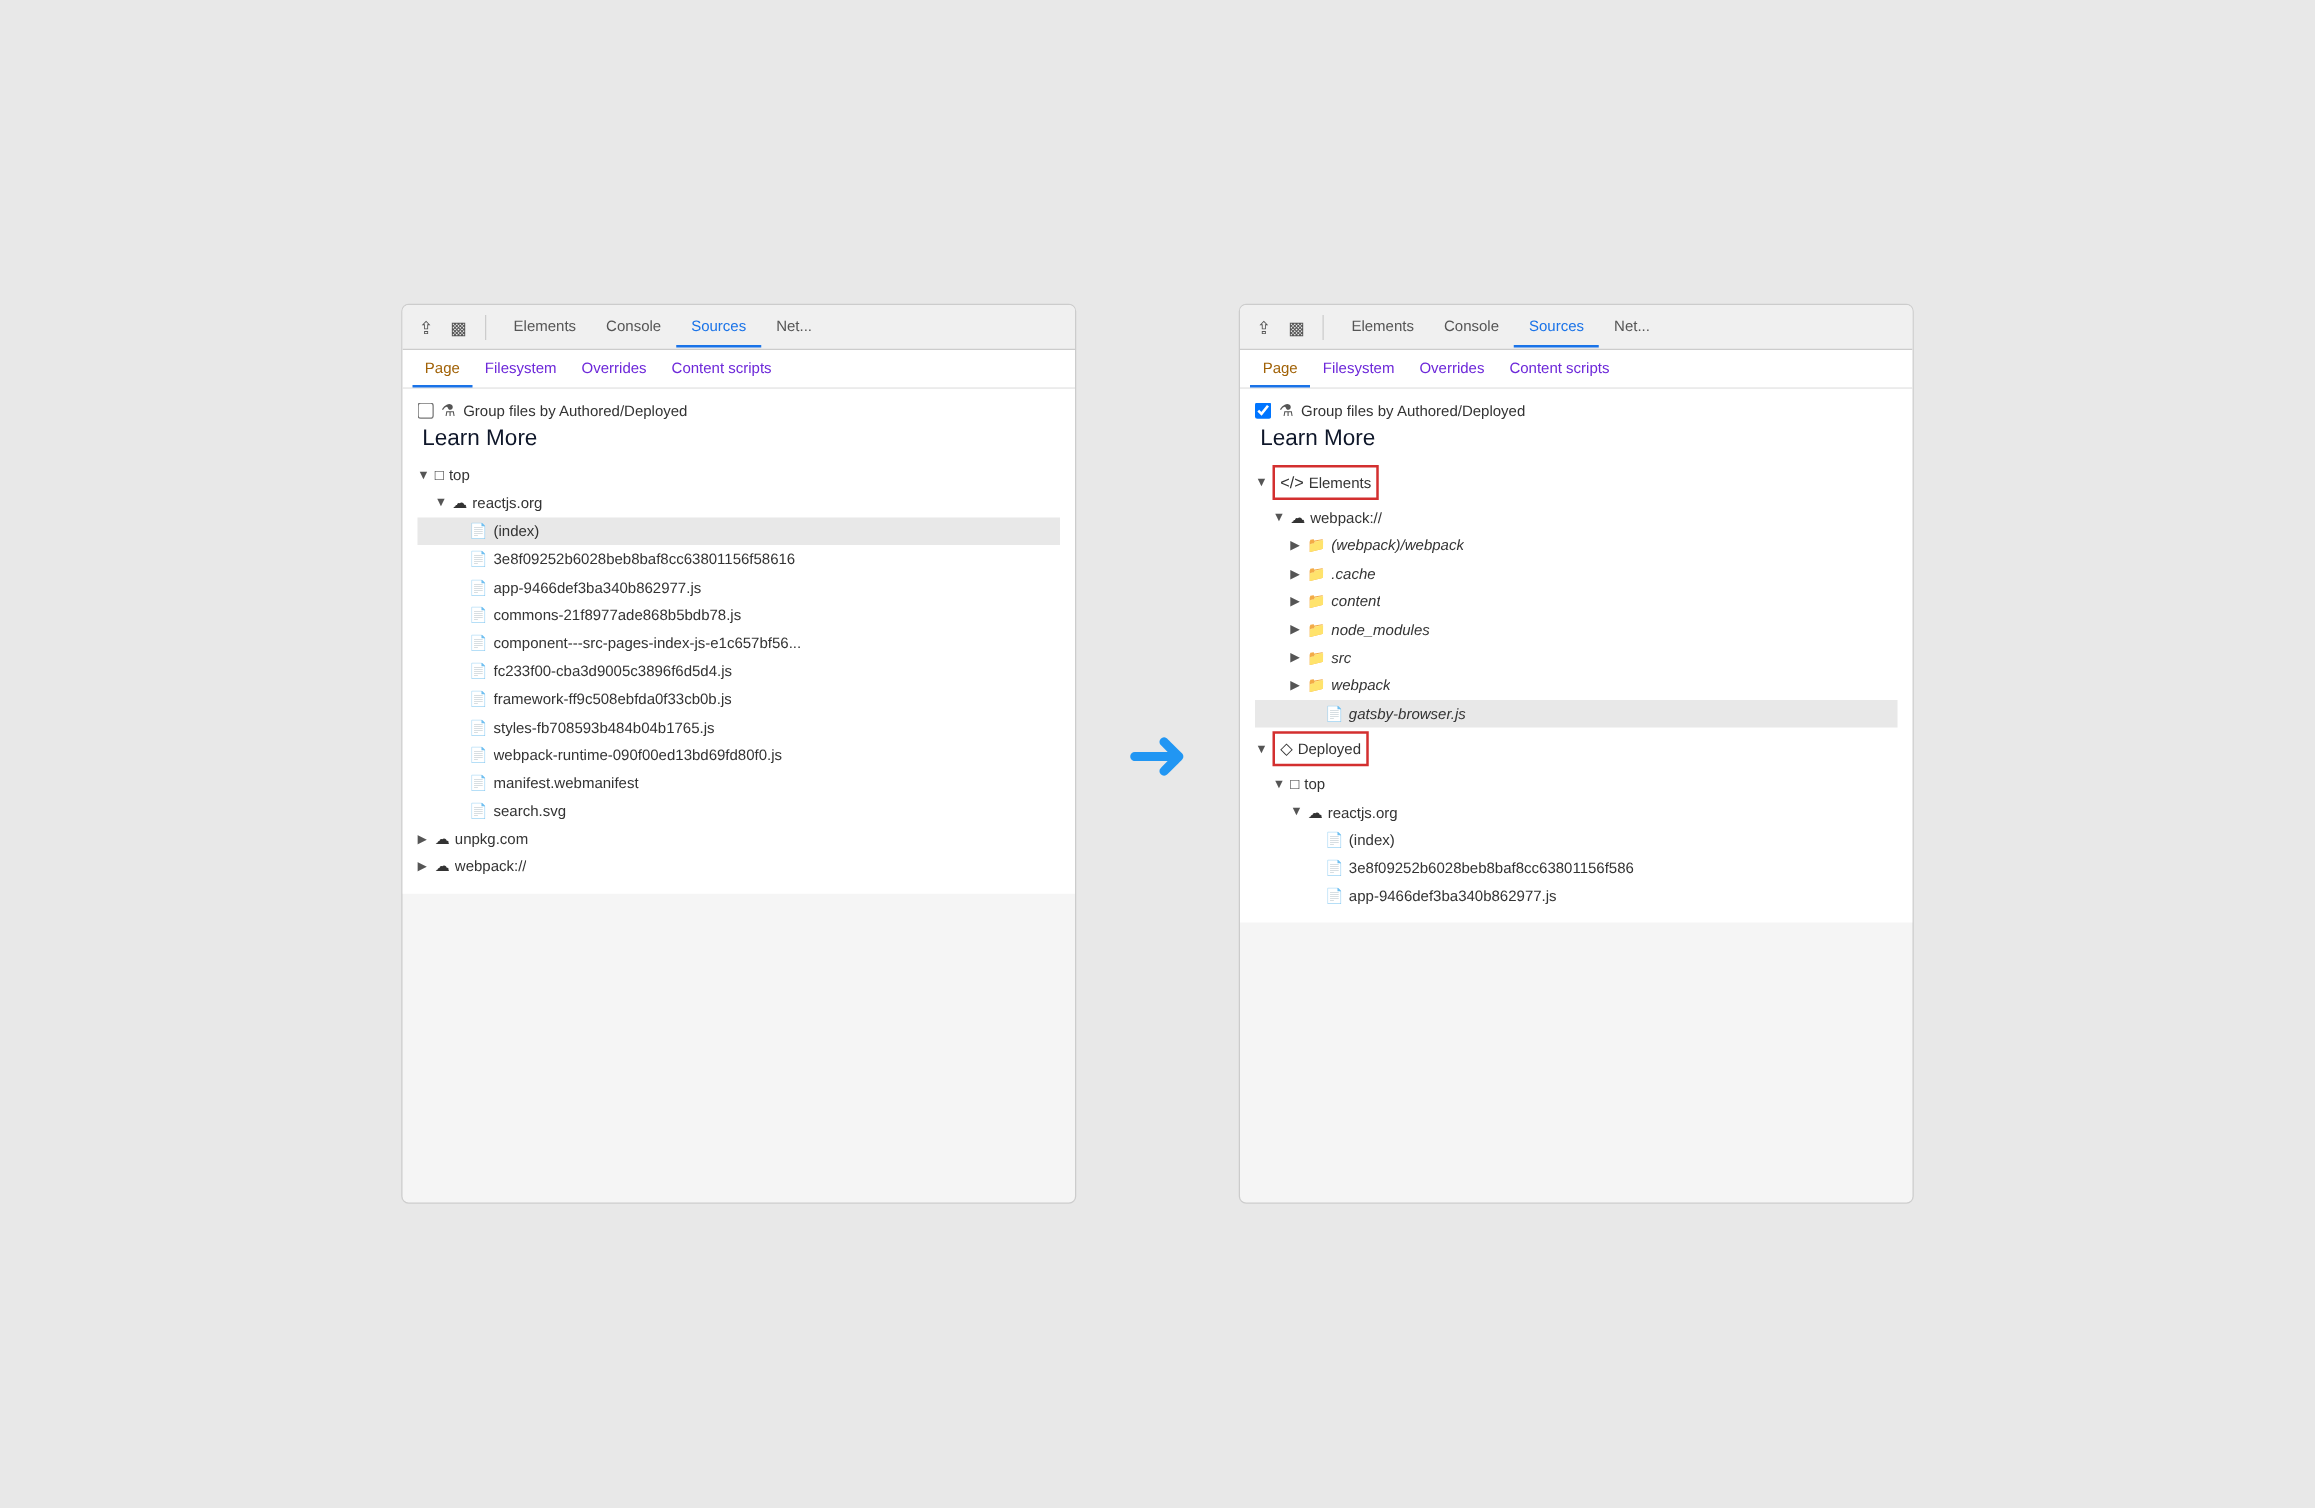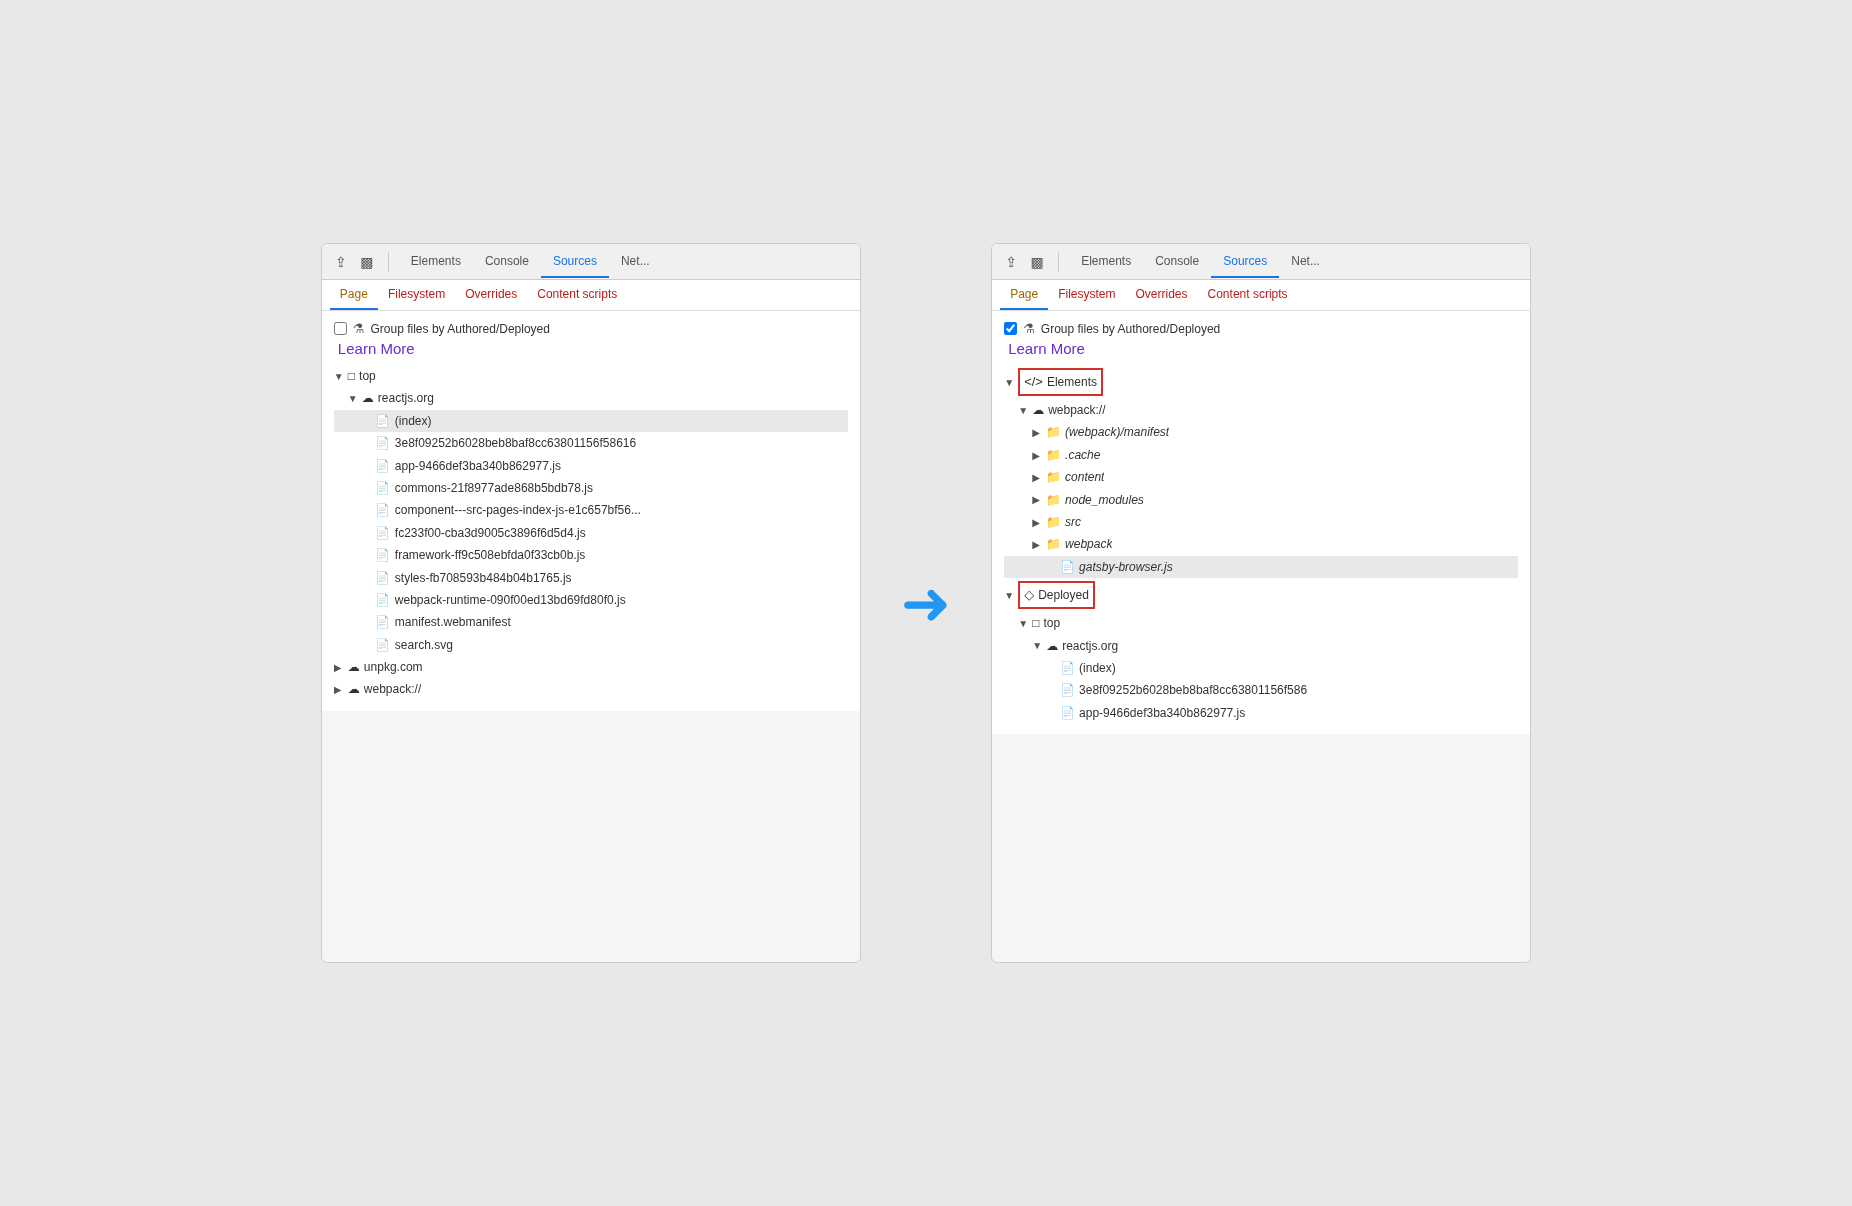--- a/index.html
+++ b/index.html
@@ -73,21 +73,21 @@
     
     .secondary-tabs {
       display: flex;
       background: #fff;
       border-bottom: 1px solid #ddd;
       padding: 0 8px;
     }
     .secondary-tab {
       padding: 7px 10px;
       font-size: 12px;
-      color: #b91c1c;
+      color: #6d28d9;
       cursor: pointer;
       border-bottom: 2px solid transparent;
     }
     .secondary-tab.active {
       color: #a16207;
       border-bottom: 2px solid #1a73e8;
     }
     
     .content-area {
       background: #fff;
@@ -103,22 +103,22 @@
     }
     .group-files-row input[type="checkbox"] {
       width: 13px;
       height: 13px;
     }
     .group-files-row .funnel-icon {
       font-size: 13px;
       color: #555;
     }
     .learn-more {
-      color: #6d28d9;
-      font-size: 15px;
+      color: #0f172a;
+      font-size: 18px;
       text-decoration: none;
       display: block;
       margin-left: 4px;
       margin-bottom: 8px;
     }
     
     .tree {
       font-size: 12px;
       line-height: 1.7;
     }
@@ -348,21 +348,21 @@
           <span class="indent" style="width:14px"></span>
           <span class="arrow">▼</span>
           <span class="file-icon">☁</span>
           <span class="name">webpack://</span>
         </div>
 
         <div class="tree-item">
           <span class="indent" style="width:28px"></span>
           <span class="arrow">▶</span>
           <span class="file-icon icon-orange">📁</span>
-          <span class="name"><em>(webpack)/manifest</em></span>
+          <span class="name"><em>(webpack)/webpack</em></span>
         </div>
         <div class="tree-item">
           <span class="indent" style="width:28px"></span>
           <span class="arrow">▶</span>
           <span class="file-icon icon-orange">📁</span>
           <span class="name"><em>.cache</em></span>
         </div>
         <div class="tree-item">
           <span class="indent" style="width:28px"></span>
           <span class="arrow">▶</span>

